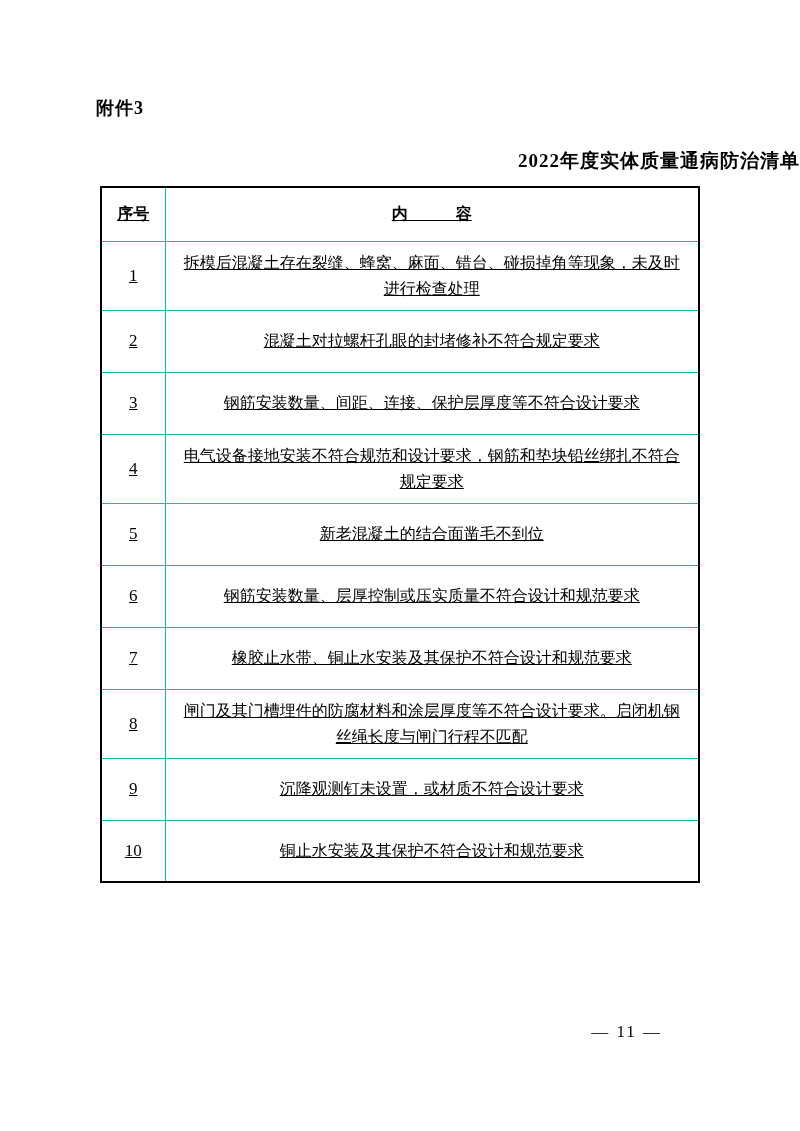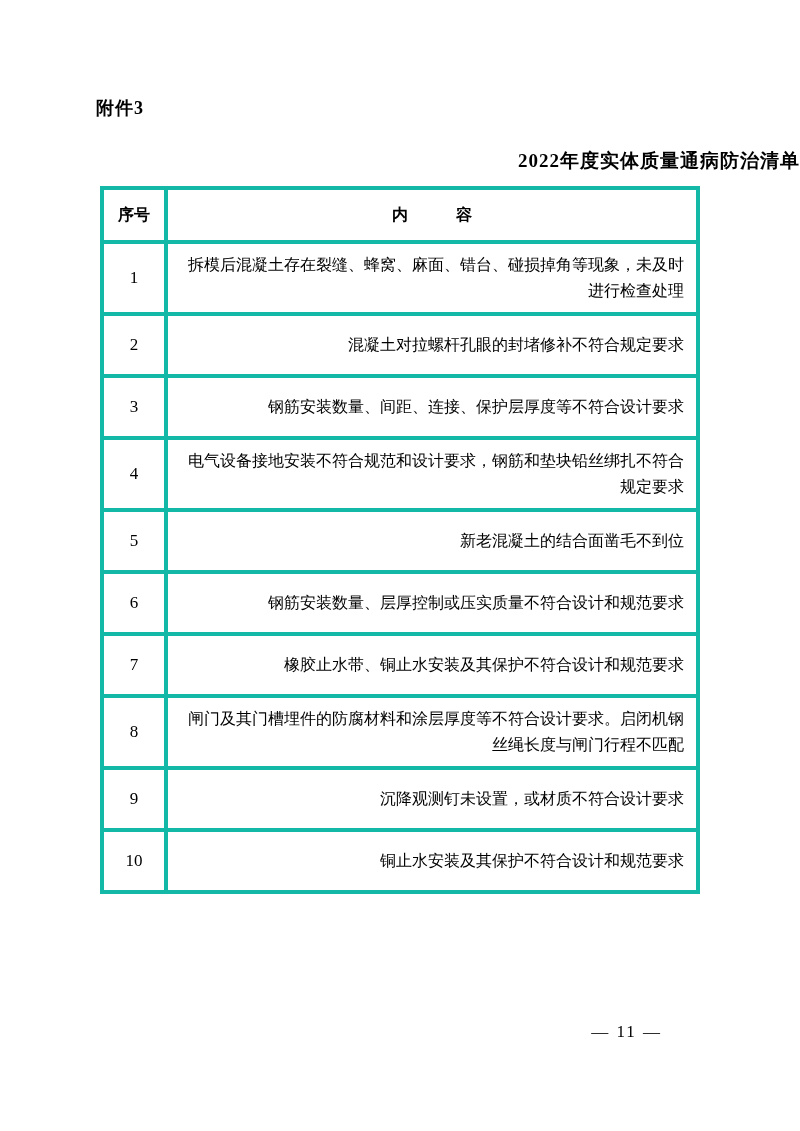--- a/index.html
+++ b/index.html
@@ -39,45 +39,46 @@
     position: absolute;
     left: 100px;
     top: 186px;
     width: 600px;
     border-collapse: collapse;
     border: 2px solid #000000;
     table-layout: fixed;
   }
   .defects-table th,
   .defects-table td {
-    border: 4px solid #14b8a6;
+    border: 1px solid #14b8a6;
     font-size: 16px;
     line-height: 26px;
     vertical-align: middle;
     box-sizing: border-box;
+    text-decoration: underline;
   }
   .defects-table th {
     height: 54px;
     font-weight: bold;
     text-align: center;
     padding: 4px 6px;
     white-space: pre;
   }
   .col-no-head {
     width: 64px;
   }
   .defects-table td.col-no {
     height: 62px;
     text-align: center;
     padding: 8px 4px;
     font-size: 17px;
   }
   .defects-table td.col-content {
     height: 62px;
-    text-align: right;
+    text-align: center;
     padding: 8px 12px 8px 12px;
   }
   .page-number {
     position: absolute;
     top: 1022px;
     right: 138px;
     font-size: 17px;
     letter-spacing: 2px;
     margin-left: 34px;
   }

